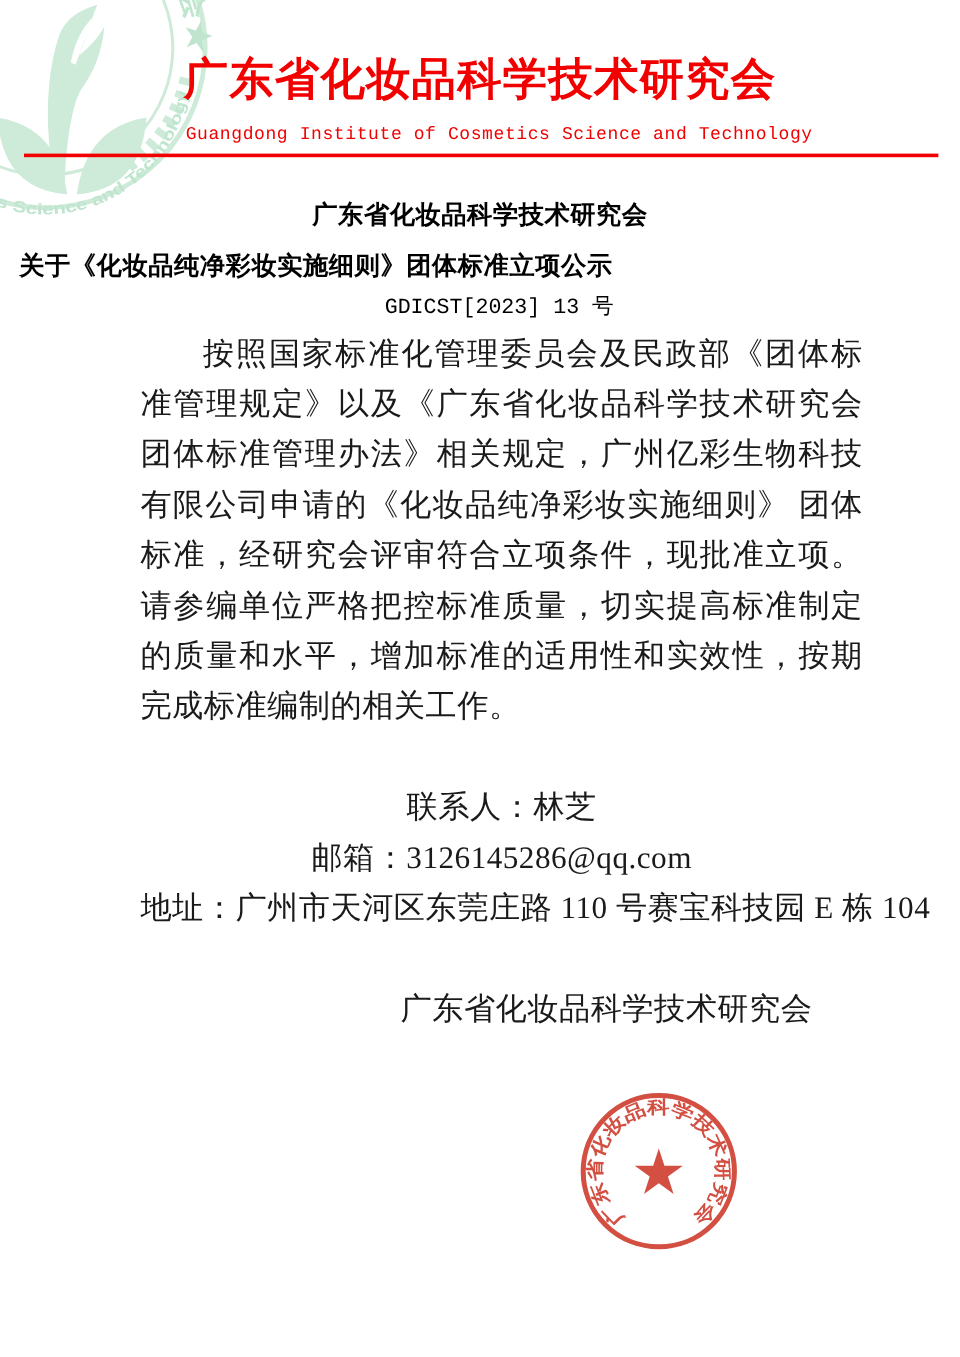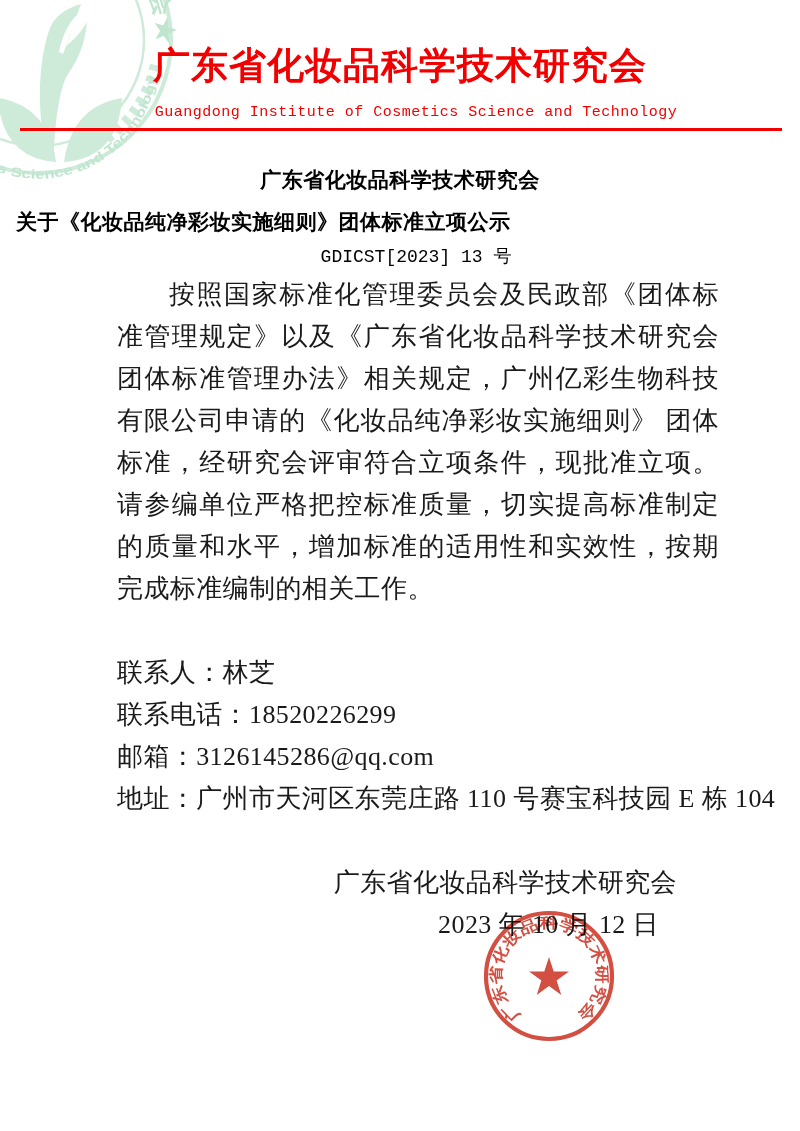--- a/index.html
+++ b/index.html
@@ -52,21 +52,21 @@
     font-size:18px;line-height:24px;color:#000;
   }
   
   .body-block{
     position:absolute;top:274px;left:117px;width:602px;
     font-size:26px;line-height:42px;letter-spacing:0.4px;
   }
   .body-block p{
     margin:0;text-indent:2em;text-align:justify;
   }
-  .contacts{margin-top:42px;}
+  .contacts{margin-top:42px;text-align:center;}
   .contact-line{white-space:nowrap;}
   .signature-block{margin-top:42px;text-align:right;padding-right:42px;}
   .date-line{text-align:right;padding-right:60px;}
   
   .stamp{
     position:absolute;left:479px;top:906px;width:140px;height:140px;
     opacity:0.88;mix-blend-mode:multiply;pointer-events:none;
   }
   .ring-cn{font-family:"Liberation Serif","DejaVu Serif",serif;font-weight:bold;}
 </style>
@@ -110,27 +110,25 @@
 
   <div class="doc-title-1">广东省化妆品科学技术研究会</div>
   <div class="doc-title-2">关于《化妆品纯净彩妆实施细则》团体标准立项公示</div>
   <div class="doc-number">GDICST[2023] 13 号</div>
 
   <div class="body-block">
     <p>按照国家标准化管理委员会及民政部《团体标准管理规定》以及《广东省化妆品科学技术研究会团体标准管理办法》相关规定，广州亿彩生物科技有限公司申请的《化妆品纯净彩妆实施细则》 团体标准，经研究会评审符合立项条件，现批准立项。请参编单位严格把控标准质量，切实提高标准制定的质量和水平，增加标准的适用性和实效性，按期完成标准编制的相关工作。</p>
 
     <div class="contacts">
       <div class="contact-line">联系人：林芝</div>
-      <div class="contact-line">联系电话：18520226299</div>
       <div class="contact-line">邮箱：3126145286@qq.com</div>
       <div class="contact-line">地址：广州市天河区东莞庄路 110 号赛宝科技园 E 栋 104</div>
     </div>
 
     <div class="signature-block">广东省化妆品科学技术研究会</div>
-    <div class="date-line">2023 年 10 月 12 日</div>
   </div>
 
   <svg class="stamp" viewBox="0 0 140 140">
     <circle cx="70" cy="70" r="63" fill="none" stroke-width="4.2" stroke="#cc3628"></circle>
     <polygon points="70,51 74.7,65.5 90,65.5 77.6,74.5 82.3,89 70,80 57.7,89 62.4,74.5 50,65.5 65.3,65.5" fill="#cc3628"></polygon>
     <defs>
       <path id="stampArc" d="M 42.5,109 A 48,48 0 1 1 97.5,109"></path>
     </defs>
     <text font-size="15" class="ring-cn" fill="#cc3628">
       <textPath href="#stampArc" startOffset="0" textLength="242" lengthAdjust="spacingAndGlyphs">广东省化妆品科学技术研究会</textPath>

